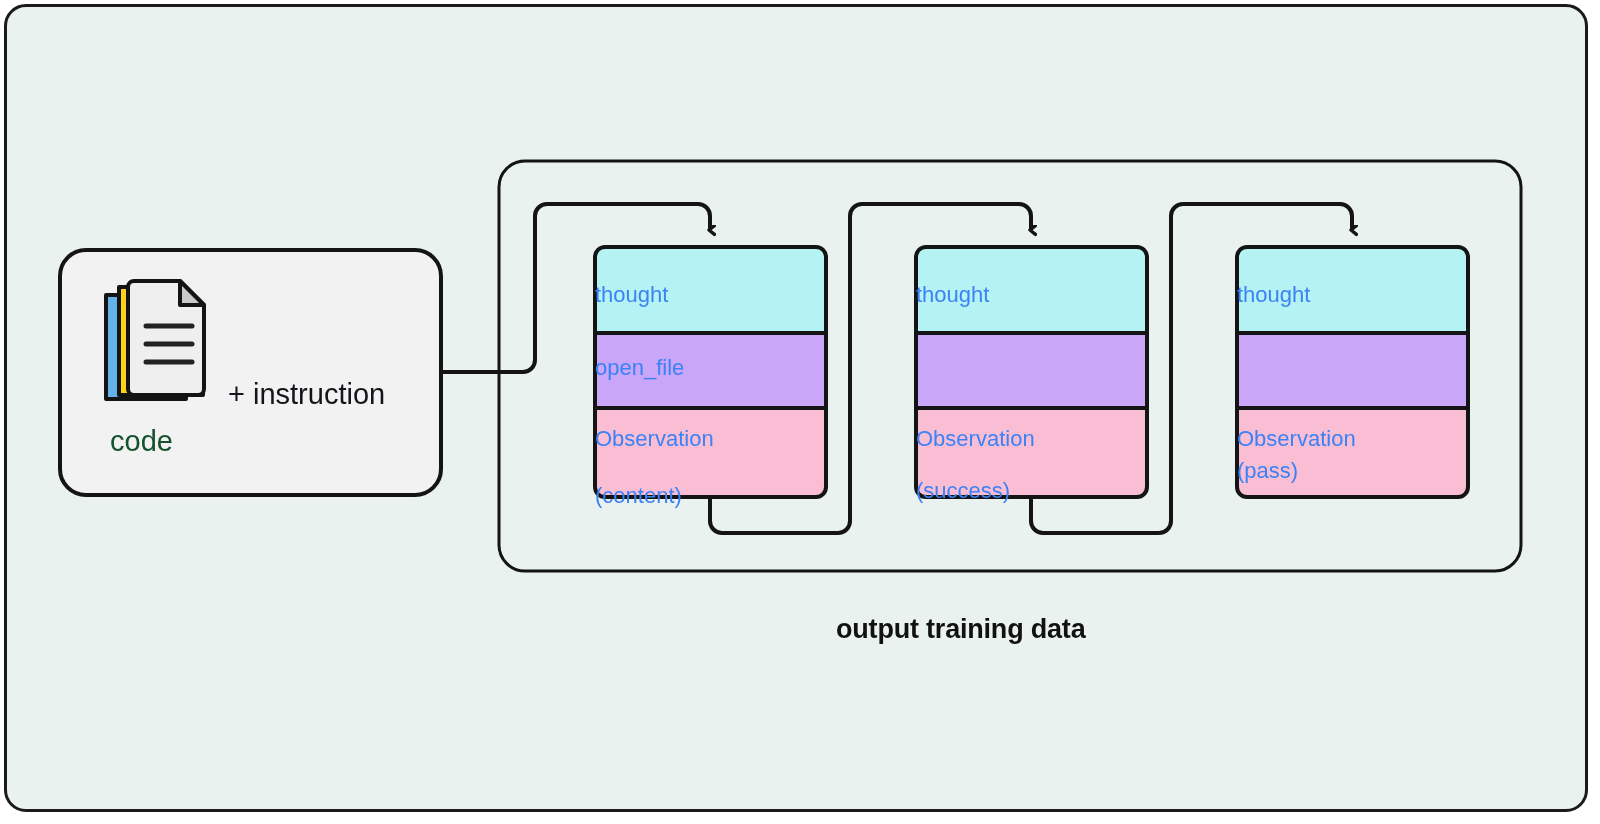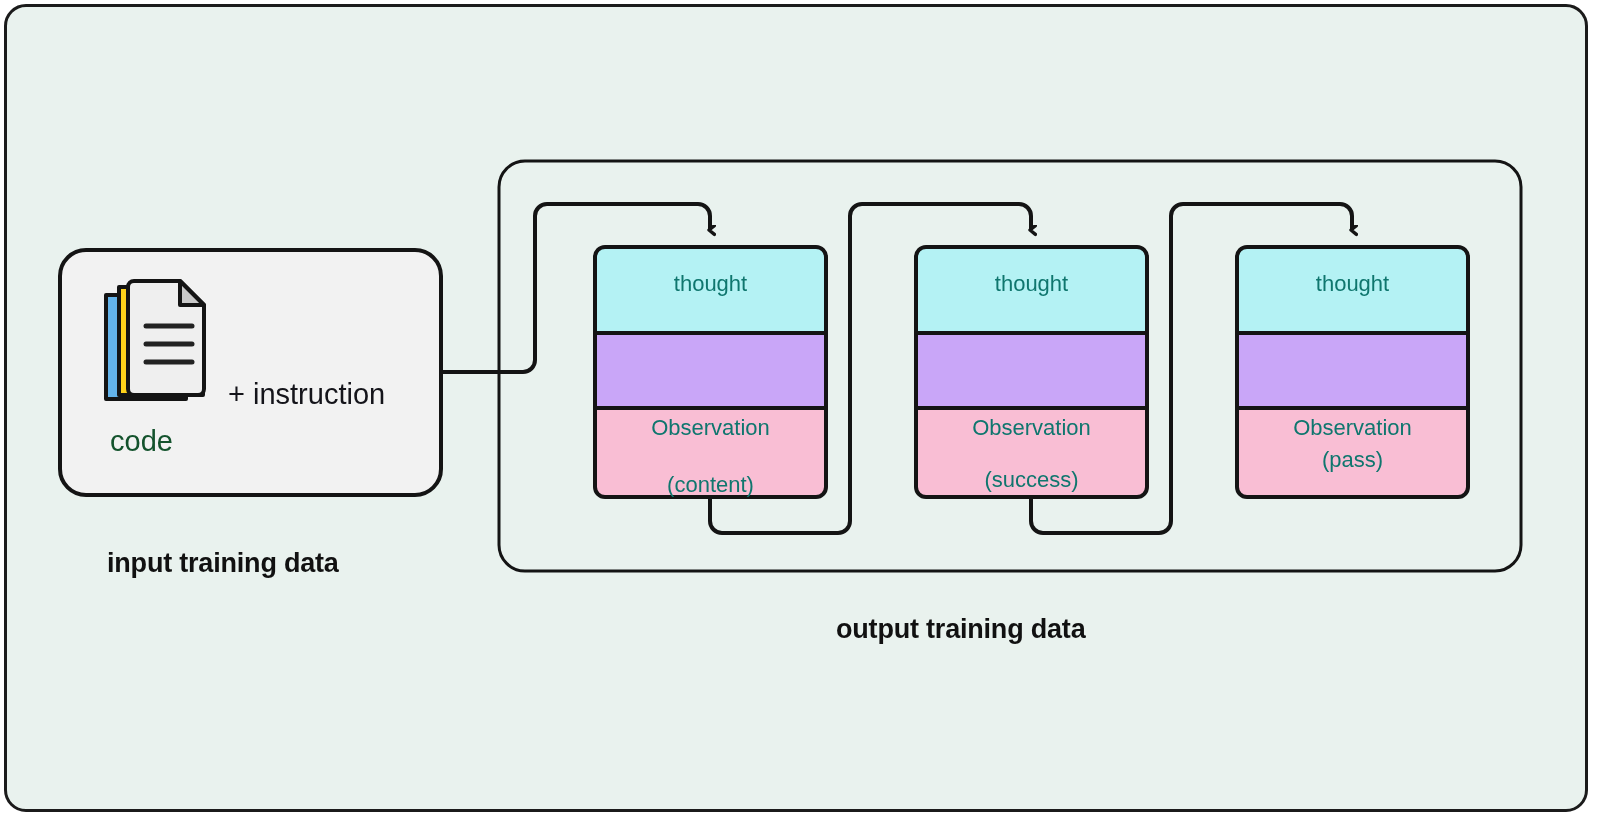--- a/index.html
+++ b/index.html
@@ -40,25 +40,26 @@
     color: #111111;
     white-space: nowrap;
   }
   .bold-label {
     font-weight: bold;
     font-size: 27px;
     letter-spacing: -0.2px;
   }
   .cell-text {
     position: absolute;
-    text-align: center;
+    text-align: left;
     font-size: 22px;
-    color: #0f766e;
+    color: #3b82f6;
     line-height: 1.42;
     white-space: pre-line;
+    margin-top: 11px;
   }
   .instruction {
     font-size: 29px;
     color: #14141a;
   }
   .codeword {
     font-size: 29px;
     color: #14532d;
   }
 </style>
@@ -118,25 +119,25 @@
       <path d="M1247,247 h211 a10,10 0 0 1 10,10 v76 h-231 v-76 a10,10 0 0 1 10,-10 z" fill="#b4f2f4" stroke="#141414" stroke-width="4" stroke-linejoin="round"></path>
       <rect x="1237" y="333" width="231" height="75" fill="#c9a6f8" stroke="#141414" stroke-width="4"></rect>
       <path d="M1237,408 h231 v79 a10,10 0 0 1 -10,10 h-211 a10,10 0 0 1 -10,-10 z" fill="#f9bed4" stroke="#141414" stroke-width="4" stroke-linejoin="round"></path>
     </g>
   </svg>
 
   <div class="lbl instruction" style="left:228px; top:360px;margin-top:18px;">+ instruction</div>
 
   <div class="lbl codeword" style="left:110px; top:425px;">code</div>
 
-  <div class="lbl bold-label" style="left:107px; top:548px;">input training data</div>
 
   <div class="lbl bold-label" style="left:836px; top:614px;">output training data</div>
 
   <div class="cell-text" style="left:595px; top:268px; width:231px;">thought</div>
+  <div class="cell-text" style="left:595px; top:341px; width:231px;">open_file</div>
   <div class="cell-text" style="left:595px; top:412px; width:231px;">Observation</div>
   <div class="cell-text" style="left:595px; top:469px; width:231px;">(content)</div>
 
   <div class="cell-text" style="left:916px; top:268px; width:231px;">thought</div>
   <div class="cell-text" style="left:916px; top:412px; width:231px;">Observation</div>
   <div class="cell-text" style="left:916px; top:464px; width:231px;">(success)</div>
 
   <div class="cell-text" style="left:1237px; top:268px; width:231px;">thought</div>
   <div class="cell-text" style="left:1237px; top:412px; width:231px;">Observation</div>
   <div class="cell-text" style="left:1237px; top:444px; width:231px;">(pass)</div>

